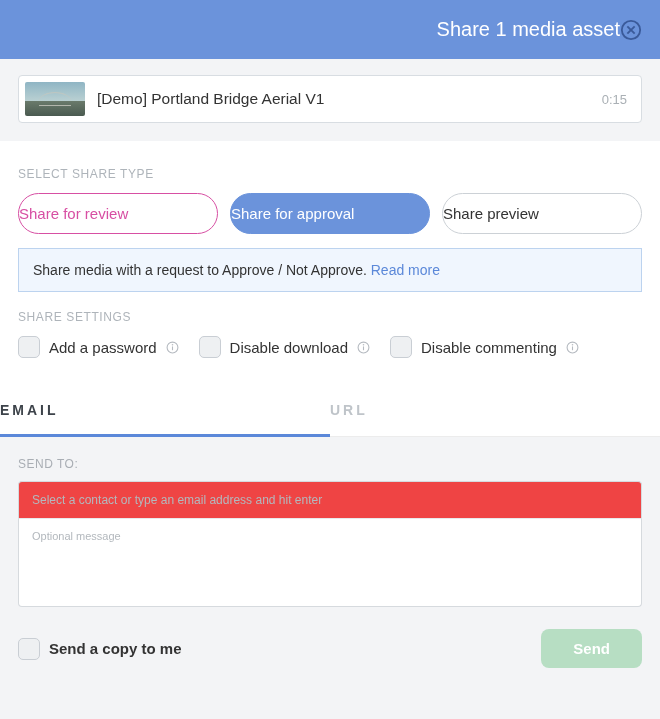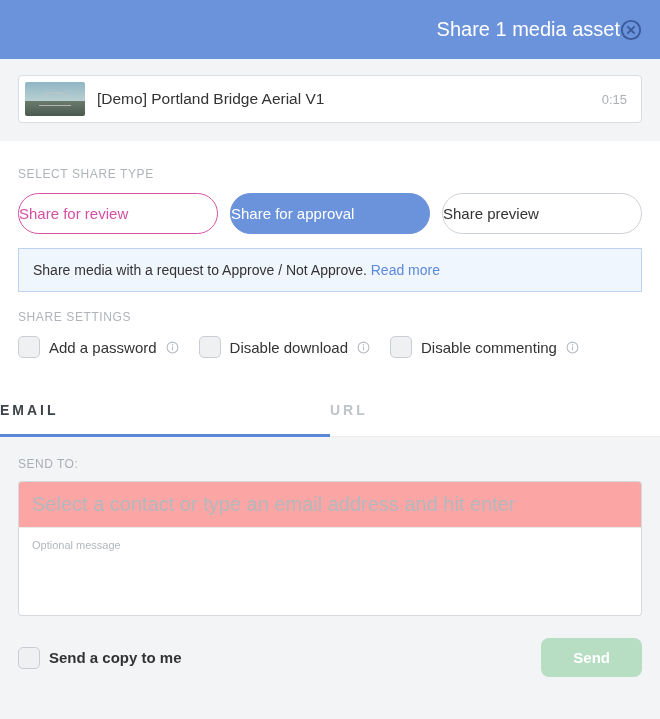--- a/index.html
+++ b/index.html
@@ -137,23 +137,23 @@
     color: #a9aeb4;
     margin-bottom: 10px;
     font-weight: 500;
   }
   .contact-input {
     width: 100%;
     border: 1px solid #d6dade;
     border-bottom: 1px solid #e8eaec;
     border-radius: 4px 4px 0 0;
     padding: 11px 13px;
-    font-size: 20px;
-    color: #333;
-    background: #fca5a5;
+    font-size: 12px;
+    color: #333;
+    background: #ef4444;
     font-family: inherit;
   }
   .contact-input::placeholder { color: #b3b8bd; }
   .message-input {
     width: 100%;
     border: 1px solid #d6dade;
     border-top: none;
     border-radius: 0 0 4px 4px;
     padding: 11px 13px;
     font-size: 11px;

